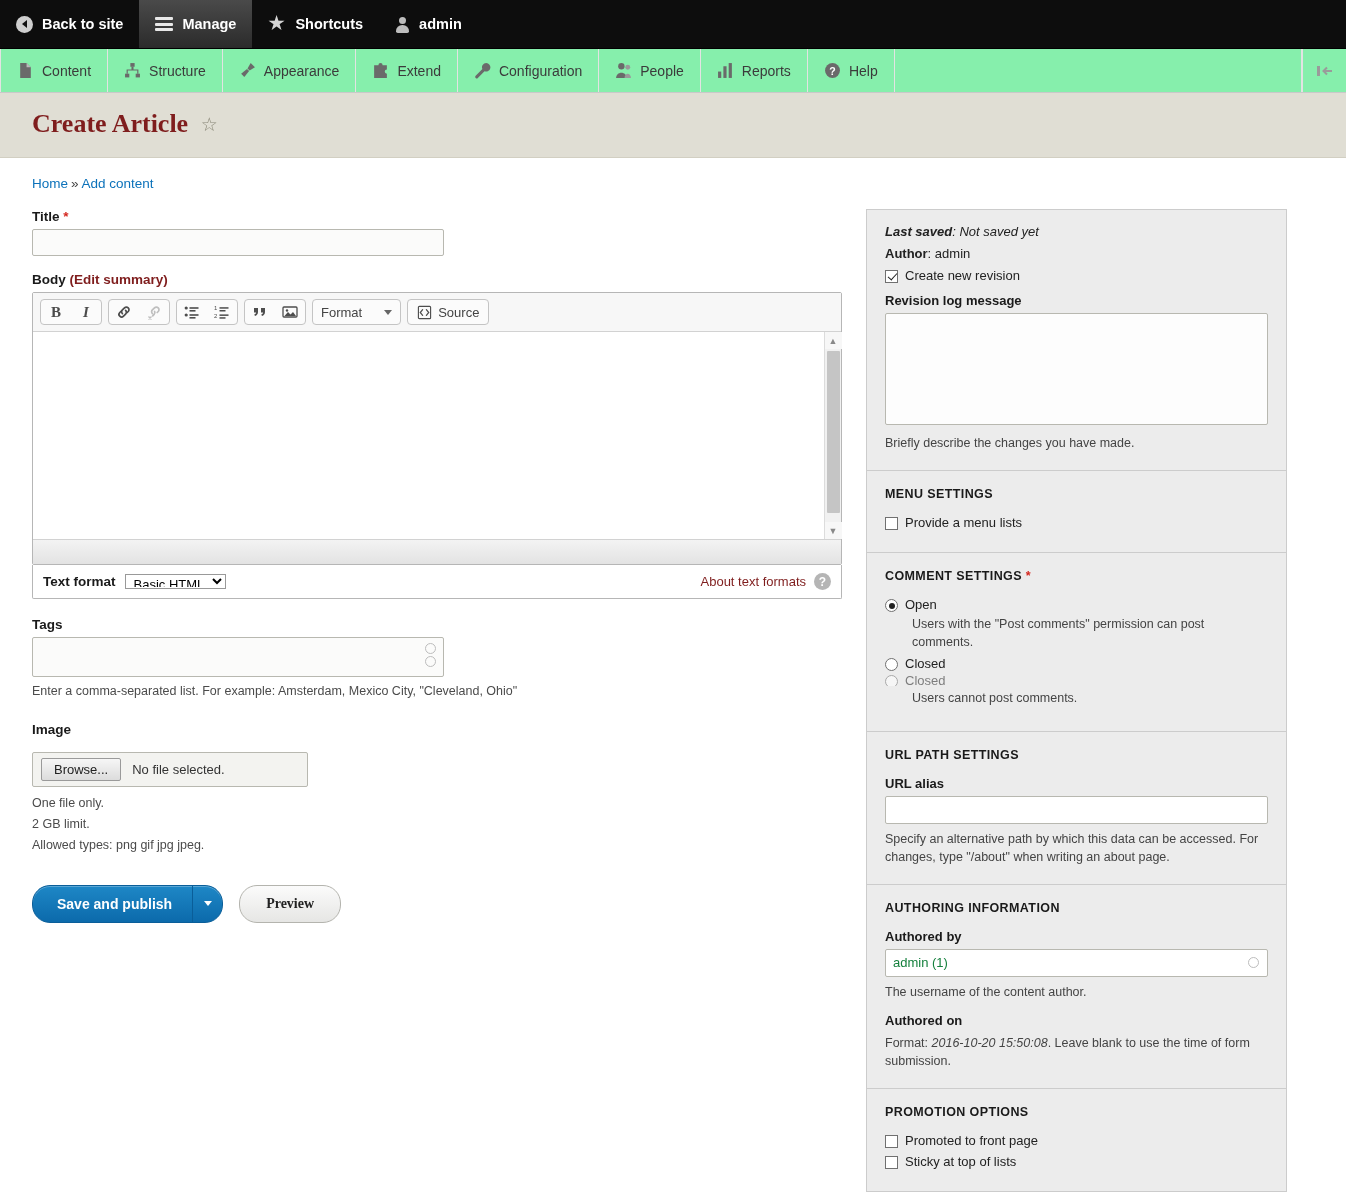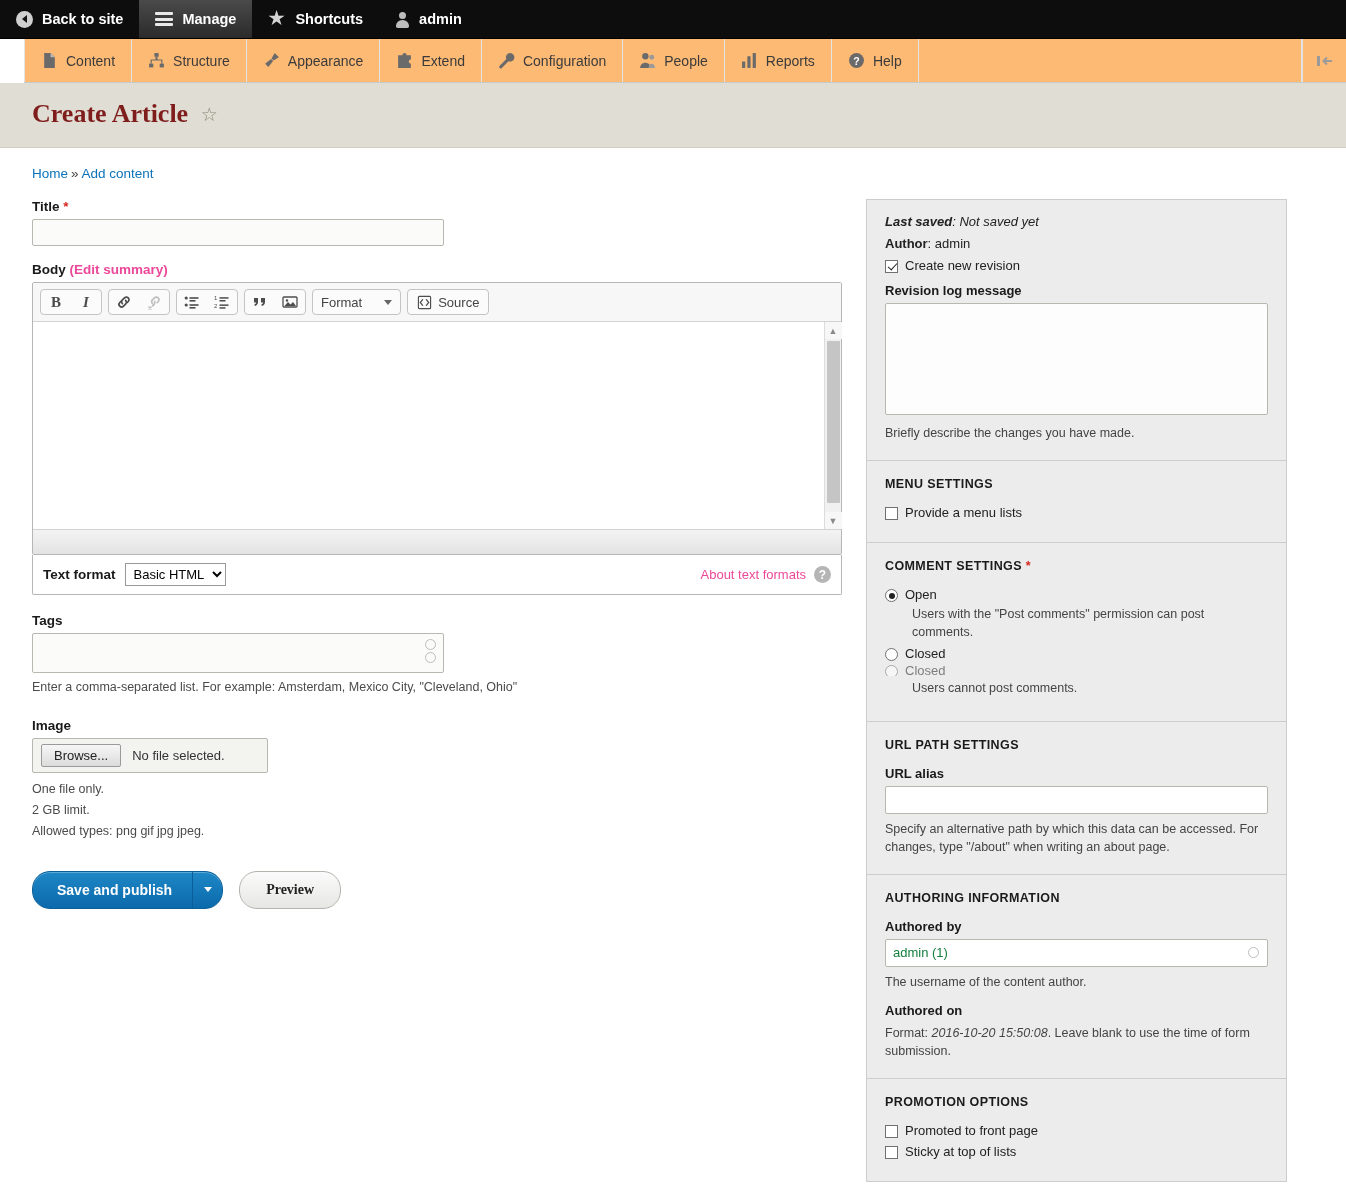--- a/index.html
+++ b/index.html
@@ -8,21 +8,21 @@
     width: 1346px; height: 1202px;
     background: #fff;
     font-family: "Liberation Sans", sans-serif;
     font-size: 13px;
     color: #333;
     overflow: hidden;
   }
 
   
   .admin-bar {
-    height: 39px; background: #0d0d0d;
+    height: 49px; background: #0d0d0d;
     display: flex; align-items: stretch;
     border-bottom: 1px solid #000;
   }
   .admin-bar-item {
     display: flex; align-items: center; gap: 9px;
     padding: 0 16px; color: #fff;
     font-weight: bold; font-size: 14.5px;
     cursor: pointer; white-space: nowrap;
   }
   .admin-bar-item.active {
@@ -43,23 +43,23 @@
   .ico-star { width: 18px; height: 17px; flex: none; color: #d4d4d4;
     font-size: 18px; line-height: 15px; }
   .ico-person { width: 15px; height: 17px; flex: none; position: relative; }
   .ico-person::before { content:""; position:absolute; left:4px; top:1px;
     width:7px; height:7px; border-radius:50%; background:#bdbdbd; }
   .ico-person::after { content:""; position:absolute; left:1px; top:9px;
     width:13px; height:8px; border-radius:7px 7px 2px 2px; background:#bdbdbd; }
 
   
   .toolbar-2 {
-    height: 44px; background: #fdba74;
+    height: 44px; background: #86efac;
     border-bottom: 1px solid #c9c9c9;
-    display: flex; align-items: stretch; position: relative; margin-left: 24px;
+    display: flex; align-items: stretch; position: relative;
   }
   .tb-item {
     display: flex; align-items: center; gap: 8px;
     padding: 0 16px; border-right: 1px solid #e3e3e3;
     color: #3b3b3b; font-size: 14px; cursor: pointer; white-space: nowrap;
   }
   .tb-item:first-child { border-left: 1px solid #e3e3e3; }
   .tb-spacer { flex: 1; border-right: 1px solid #e3e3e3; }
   .tb-toggle {
     width: 44px; display:flex; align-items:center; justify-content:center;
@@ -96,21 +96,21 @@
   .req { color: #d4271f; font-weight: bold; }
 
   .txt-input {
     width: 412px; height: 27px; background: #fbfbfa;
     border: 1px solid #b8b8b0; border-radius: 2px;
     padding: 3px 6px; font-size: 13px; font-family: inherit;
   }
   .field-block { margin-bottom: 16px; }
   .desc { font-size: 12.5px; color: #4b4b4b; margin-top: 5px; line-height: 1.45; }
 
-  .link { color: #ec4899; text-decoration: none; }
+  .link { color: #7f1d1d; text-decoration: none; }
 
   
   .cke {
     width: 810px; border: 1px solid #b6b6b6; background: #f7f7f7;
     border-radius: 2px;
   }
   .cke-top {
     padding: 6px 7px; background: #f7f7f7;
     border-bottom: 1px solid #d2d2d2;
     display: flex; gap: 6px; align-items: center;
@@ -157,21 +157,21 @@
 
   .fmt-row {
     width: 810px; display: flex; align-items: center;
     border: 1px solid #b6b6b6; border-top: none;
     background: #fff; padding: 8px 10px; border-radius: 0 0 2px 2px;
     justify-content: space-between;
   }
   .fmt-left { display:flex; align-items:center; gap: 9px; }
   .fmt-label { font-weight: bold; font-size: 13.5px; color: #1a1a1a; }
   select.fmt-select {
-    height: 23px; font-size: 13px; font-family: inherit;
+    height: 15px; font-size: 13px; font-family: inherit;
     border: 1px solid #999; background: #fff; padding: 1px 4px;
   }
   .fmt-right { display: flex; align-items: center; gap: 8px; }
   .help-circle {
     width: 17px; height: 17px; border-radius: 50%; background: #b5b5b5;
     color: #fff; font-size: 12px; font-weight: bold; display:flex;
     align-items:center; justify-content:center; cursor:pointer;
   }
 
   
@@ -183,21 +183,21 @@
   }
   .throbber { position:absolute; right: 8px; top: 6px;
     display:flex; flex-direction:column; gap:2px; }
   .throbber i { width:11px;height:11px;border:1.5px solid #bdbdbd;
     border-radius:50%; display:block; }
 
   
   .file-row {
     display: inline-flex; align-items: center;
     border: 1px solid #b8b8b0; background: #f3f3f0;
-    border-radius: 2px; padding: 5px 8px; width: 236px;
+    border-radius: 2px; padding: 5px 8px; width: 276px; margin-top: 10px;
   }
   .browse-btn {
     background: linear-gradient(to bottom,#f6f6f6,#dcdcdc);
     border: 1px solid #9a9a9a; border-radius: 2px;
     padding: 3px 12px; font-size: 13px; color: #222; cursor: pointer;
   }
   .file-name { margin-left: 11px; font-size: 13px; color: #333; }
 
   
   .actions { display: flex; align-items: center; gap: 16px; margin-top: 30px; }

